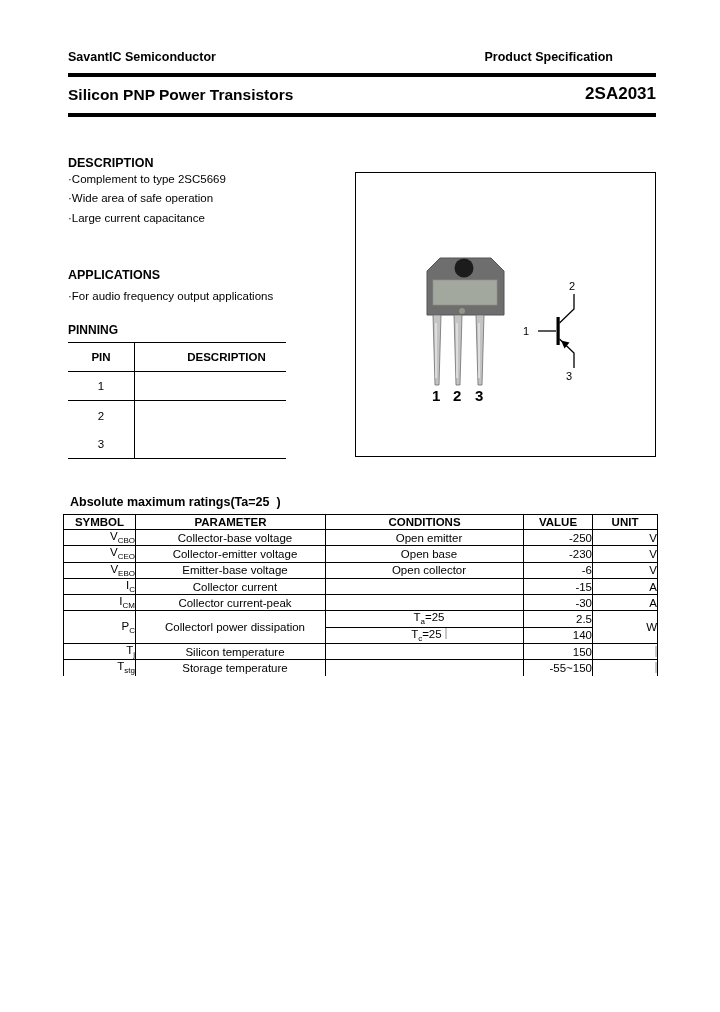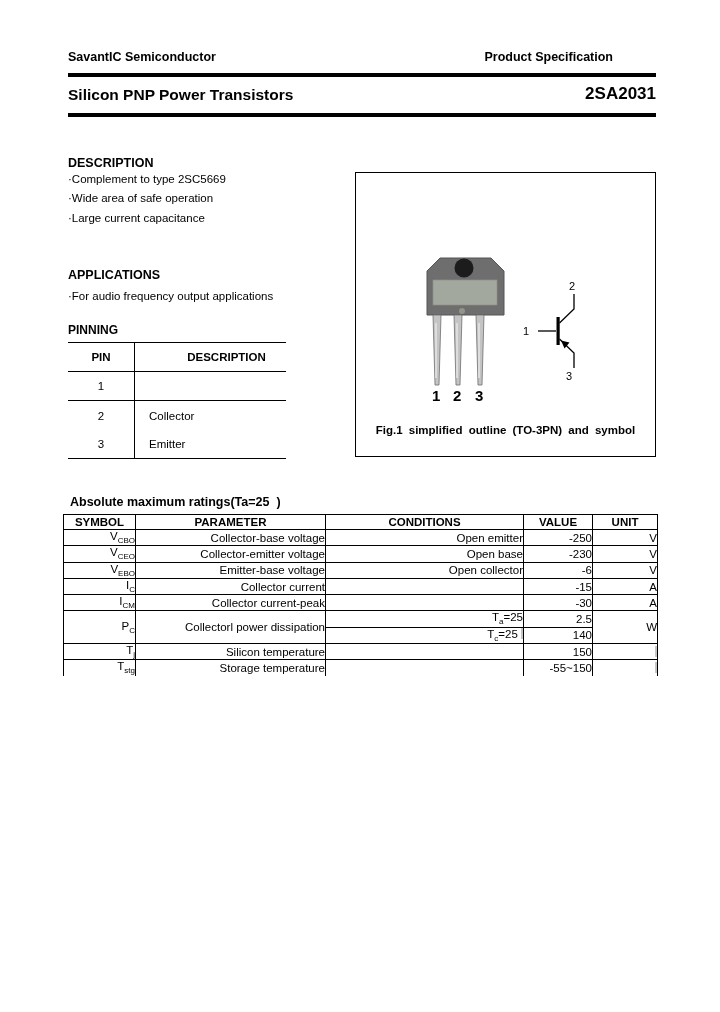--- a/index.html
+++ b/index.html
@@ -46,21 +46,21 @@
             font-size:11.5px; font-weight:bold; word-spacing:3px; }
   svg text { font-family:"Liberation Sans","DejaVu Sans",sans-serif; }
 
   
   .h-ratings { left:70px; top:495px; font-size:12.5px; white-space:pre; }
   table.ratings { position:absolute; left:63px; top:514px; width:594px;
                   border-collapse:collapse; table-layout:fixed; font-size:11.5px; }
   table.ratings th, table.ratings td { border:1px solid #000; height:15px; }
   table.ratings th { font-size:11.5px; }
   td.c-sym, td.c-val, td.c-unit { text-align:right; }
-  td.c-par, td.c-cond { text-align:right; padding-left:9px; }
+  td.c-par, td.c-cond { text-align:center; padding-left:9px; }
   tr.lastrow td { border-bottom:none; }
   sub.sb { font-size:8px; }
 
   
   .tofu { display:inline-block; width:2px; height:11px; background:#c6c6c6;
           vertical-align:-1px; }
 </style>
 </head>
 <body>
 
@@ -87,25 +87,23 @@
 <div class="abs pin-table">
   <div class="pin-row hd">
     <div class="pin-c1">PIN</div>
     <div class="pin-c2">DESCRIPTION</div>
   </div>
   <div class="pin-row r1">
     <div class="pin-c1">1</div>
   </div>
   <div class="pin-row r2">
     <div class="pin-c1">2</div>
-    <div class="pin-c2">Collector</div>
   </div>
   <div class="pin-row r3">
     <div class="pin-c1">3</div>
-    <div class="pin-c2">Emitter</div>
   </div>
 </div>
 
 <div class="abs figbox">
   <svg width="299" height="283" viewBox="0 0 299 283">
 
     <g>
       <polygon points="71,98 84,85 135,85 148,98 148,142 71,142" fill="#6e6e6e" stroke="#555" stroke-width="1"></polygon>
       <circle cx="108" cy="95" r="9.5" fill="#1c1c1c"></circle>
       <rect x="77" y="107" width="64" height="25" fill="#a3a89e" stroke="#8c9188" stroke-width="0.7"></rect>
@@ -125,21 +123,20 @@
       <line x1="182" y1="158" x2="200" y2="158"></line>
       <rect x="200.5" y="144" width="3.2" height="28" fill="#000" stroke="none"></rect>
       <polyline points="203.5,150 218,136 218,121"></polyline>
       <polyline points="203.5,166 218,180 218,195"></polyline>
       <polygon points="205,167.5 213.5,169.5 208.5,175.5" fill="#000" stroke="none"></polygon>
     </g>
     <text x="167" y="162" font-size="11" fill="#000">1</text>
     <text x="213" y="117" font-size="11" fill="#000">2</text>
     <text x="210" y="207" font-size="11" fill="#000">3</text>
   </svg>
-  <div class="figcap">Fig.1 simplified outline (TO-3PN) and symbol</div>
 </div>
 
 <div class="abs h-ratings b">Absolute maximum ratings(Ta=25  )</div>
 
 <table class="ratings">
   <colgroup>
     <col style="width:72px">
       <col style="width:190px">
       <col style="width:198px">
     <col style="width:69px">

